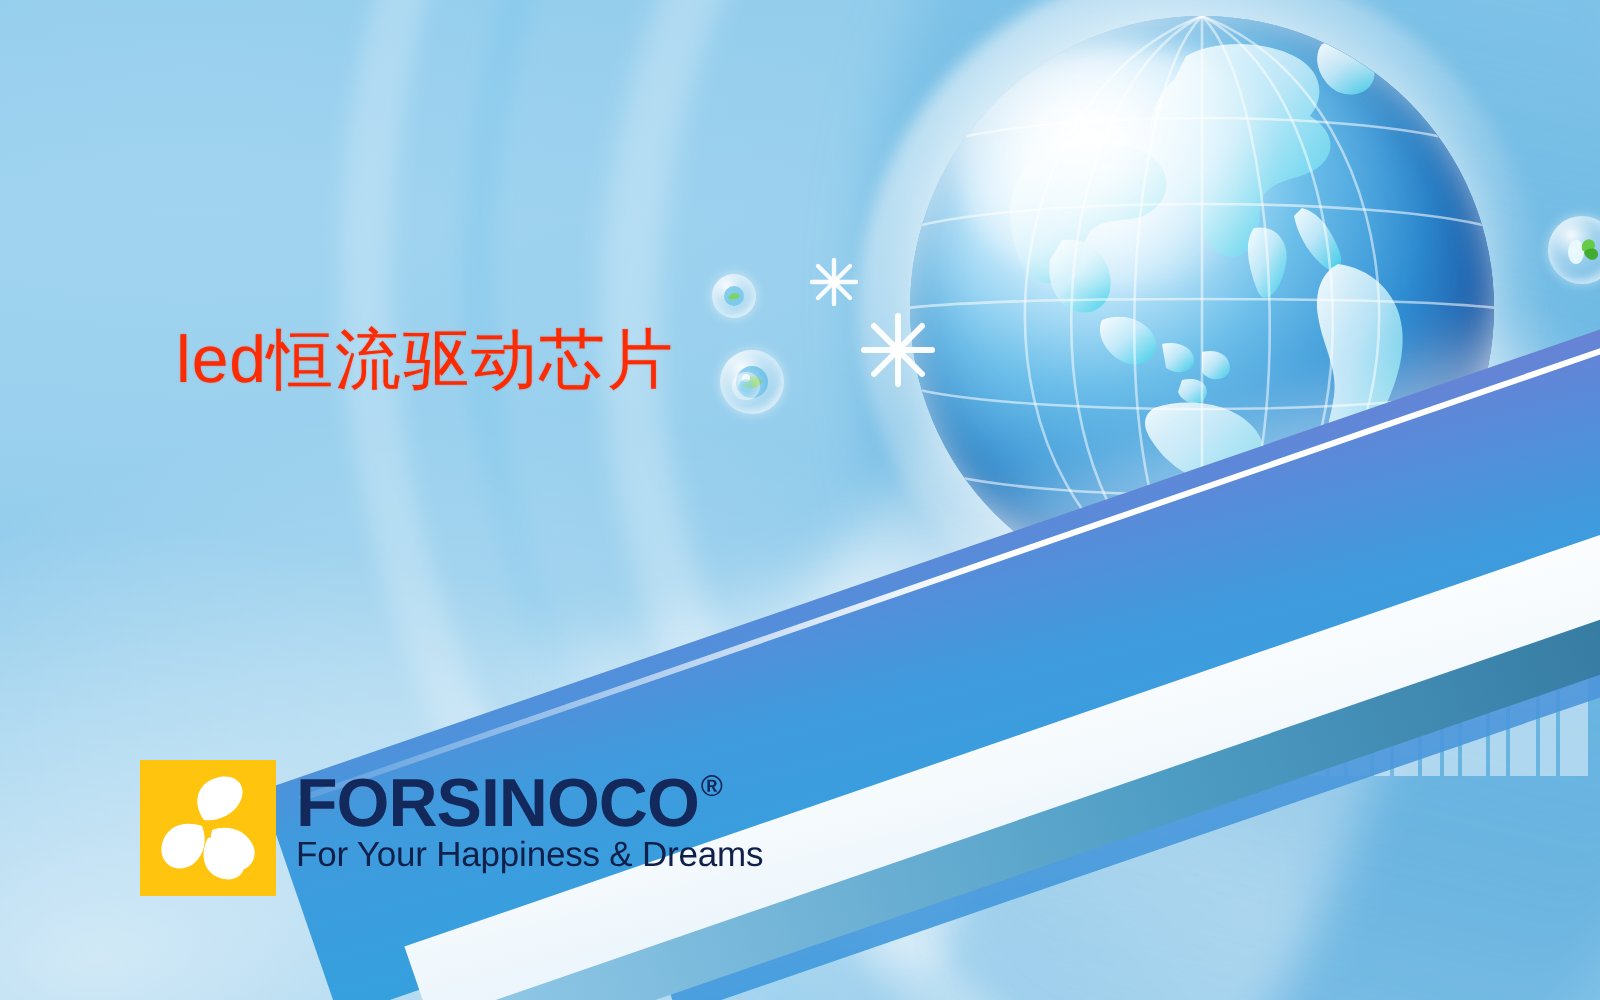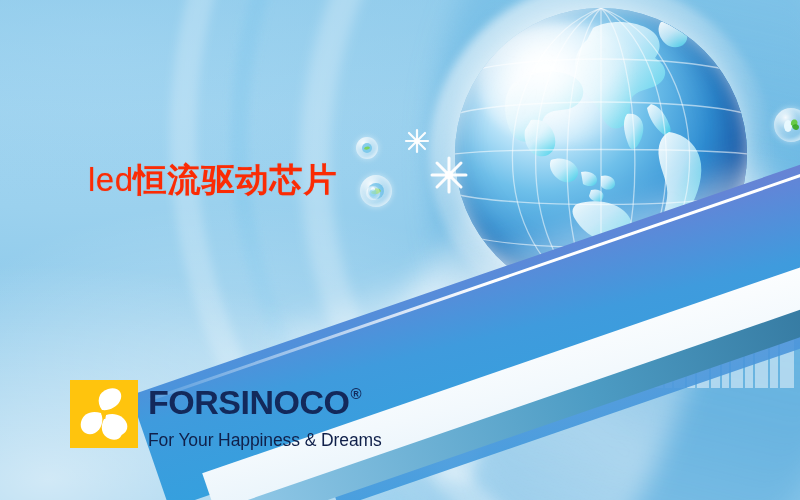--- a/index.html
+++ b/index.html
@@ -295,21 +295,20 @@
     font-size: 35px;
     letter-spacing: 4px;
   }
   .headline .line1 {
     display: block;
     font-family: "Liberation Sans", sans-serif;
   }
   .headline .line1 .cjk {
     font-family: "DejaVu Serif", serif;
     letter-spacing: 1px;
-    font-weight: bold;
   }
 
   
   .logo {
     position: absolute;
     left: 70px;
     top: 380px;
     display: flex;
     align-items: flex-start;
   }
@@ -337,21 +336,21 @@
   .logo-reg {
     font-size: 15px;
     line-height: 1;
     margin-left: 1px;
     margin-top: 1px;
   }
   .logo-tag {
     color: #10204a;
     font-size: 17.5px;
     line-height: 1;
-    margin-top: 13px;
+    margin-top: 0;
     letter-spacing: -0.1px;
     white-space: nowrap;
   }
 </style>
 </head>
 <body>
 
 <div id="banner">
 
   <div class="bg-base"></div>

